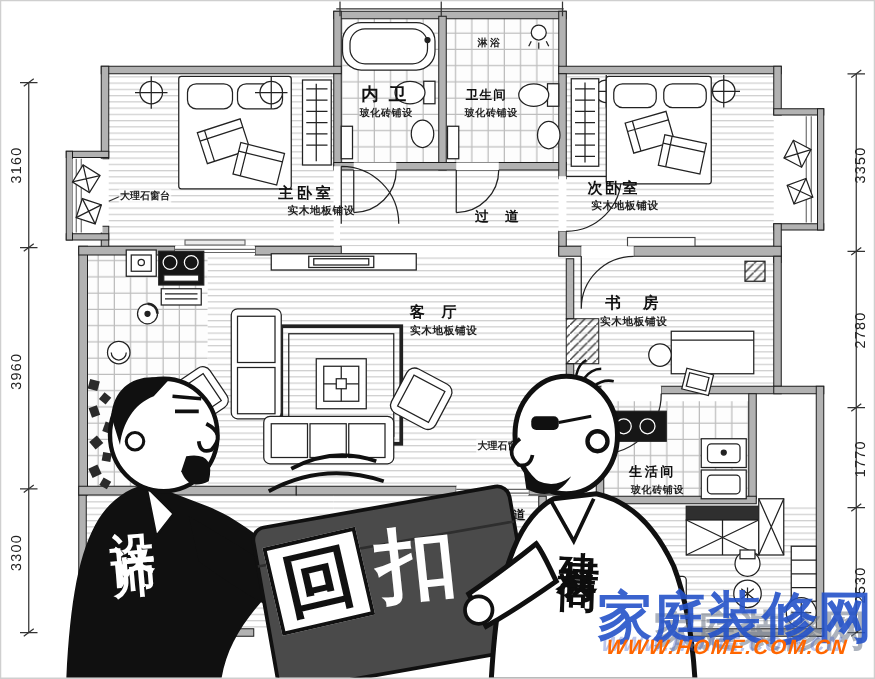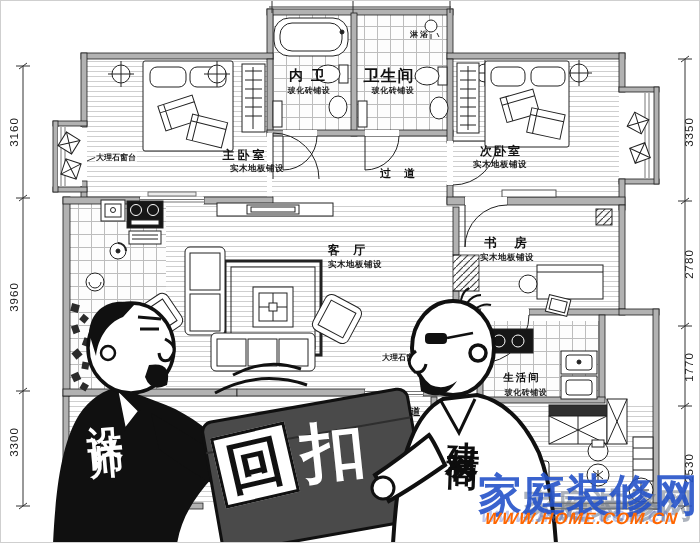--- a/index.html
+++ b/index.html
@@ -337,24 +337,24 @@
       <path d="M680 61 L688 55 M680 203 L688 197 M680 328 L688 322 M680 408 L688 402 M680 508 L688 502"></path>
       <path d="M268 6 H450 M271 0 V12 M352 0 V12 M449 0 V12"></path>
       <path d="M86 160 L102 153"></path>
     </g>
   </svg>
 
   <div class="lbl rname" style="left:244px;top:154px;">主卧室</div>
   <div class="lbl rsub" style="left:256px;top:168px;">实木地板铺设</div>
   <div class="lbl rname" style="left:307px;top:75px;font-size:14px;letter-spacing:2px;">内 卫</div>
   <div class="lbl rsub" style="left:308px;top:89px;font-size:8px;">玻化砖铺设</div>
-  <div class="lbl rname" style="left:388px;top:75px;font-size:16px;letter-spacing:1px;">卫生间</div>
+  <div class="lbl rname" style="left:388px;top:75px;font-size:10px;letter-spacing:1px;">卫生间</div>
   <div class="lbl rsub" style="left:392px;top:89px;font-size:8px;">玻化砖铺设</div>
-  <div class="lbl rsub" style="left:391px;top:33px;font-size:8px;letter-spacing:2px;margin-left:28px;">淋浴</div>
-  <div class="lbl rname" style="left:500px;top:150px;letter-spacing:2px;text-align:right;">次卧室</div>
+  <div class="lbl rsub" style="left:391px;top:33px;font-size:8px;letter-spacing:2px;">淋浴</div>
+  <div class="lbl rname" style="left:490px;top:150px;letter-spacing:2px;text-align:right;">次卧室</div>
   <div class="lbl rsub" style="left:499px;top:164px;">实木地板铺设</div>
   <div class="lbl rname" style="left:399px;top:172px;font-size:11px;letter-spacing:5px;">过 道</div>
   <div class="lbl rname" style="left:348px;top:249px;font-size:12px;letter-spacing:5px;">客 厅</div>
   <div class="lbl rsub" style="left:354px;top:264px;">实木地板铺设</div>
   <div class="lbl rname" style="left:492px;top:242px;font-size:12.5px;letter-spacing:7px;margin-left:16px;">书 房</div>
   <div class="lbl rsub" style="left:506px;top:257px;">实木地板铺设</div>
   <div class="lbl rname" style="left:521px;top:377px;font-size:10.5px;letter-spacing:2px;">生活间</div>
   <div class="lbl rsub" style="left:525px;top:391px;font-size:8px;">玻化砖铺设</div>
   <div class="lbl rname" style="left:406px;top:411px;font-size:10px;letter-spacing:4px;">过 道</div>
   <div class="lbl anno" style="left:115px;top:156px;">大理石窗台</div>

